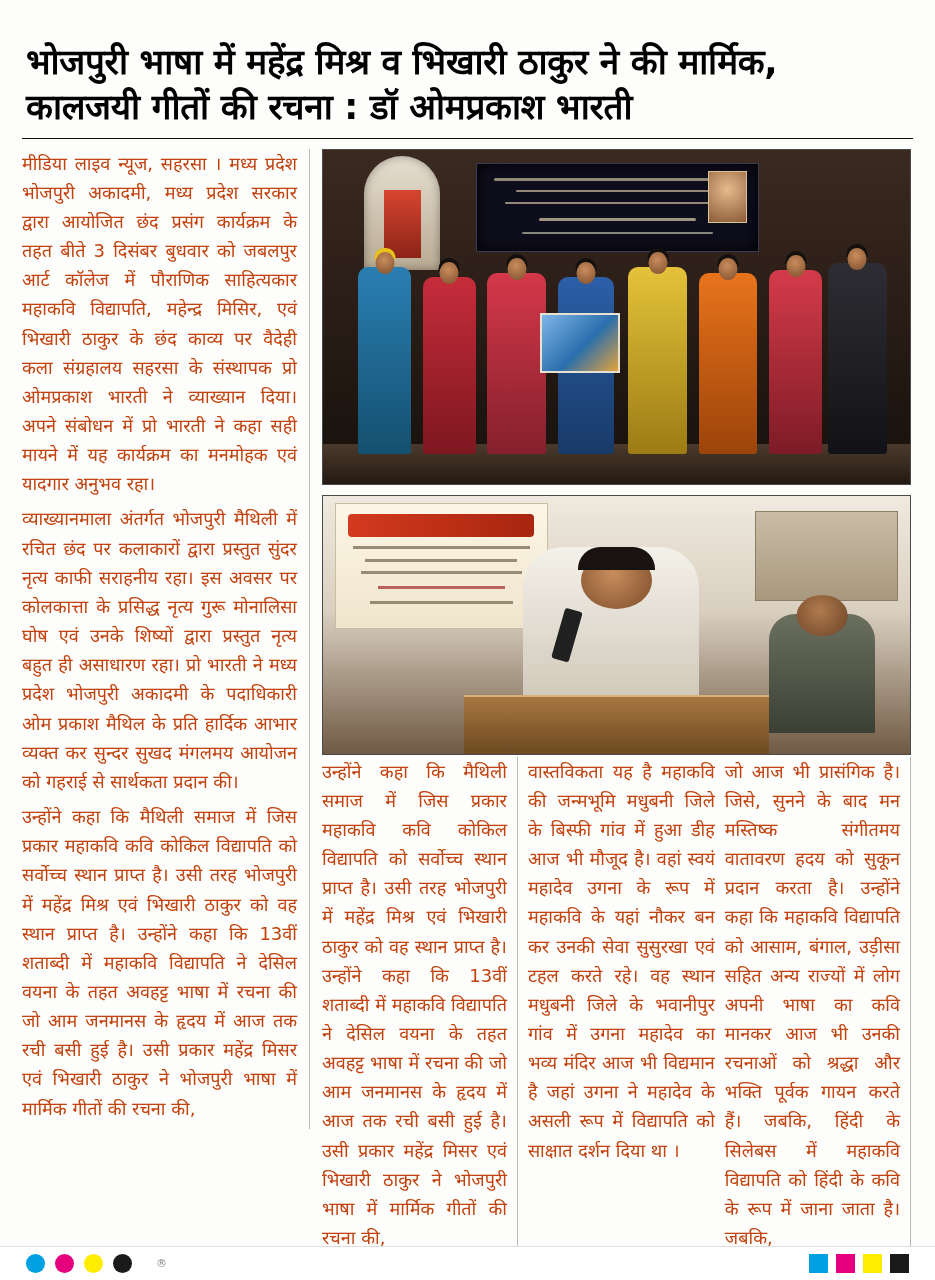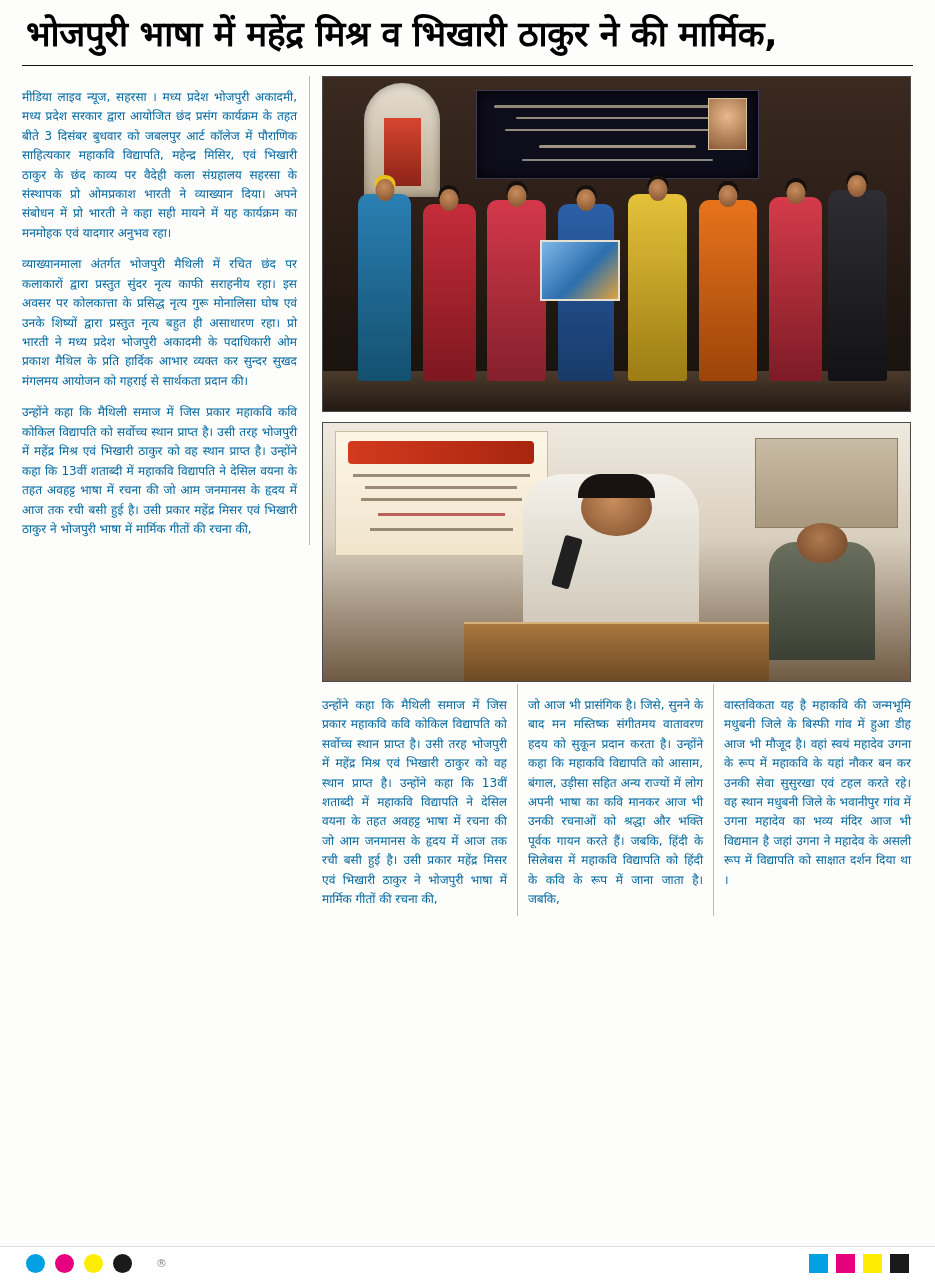--- a/index.html
+++ b/index.html
@@ -13,21 +13,21 @@
     font-family: "Liberation Serif", serif;
     color: #000;
     overflow: hidden;
   }
   .page {
     position: relative;
     width: 935px;
     height: 1280px;
     background: #fdfdfb;
     box-sizing: border-box;
-    padding: 6px 22px 0 22px;
+    padding: 34px 22px 0 22px;
   }
 
   
   .headline {
     font-family: "DejaVu Sans", sans-serif;
     font-weight: bold;
     font-size: 35px;
     line-height: 1.28;
     letter-spacing: -0.3px;
     text-align: left;
@@ -68,26 +68,26 @@
     border-right: 1px solid #b9b9b9;
   }
   .right-block {
     width: 601px;
     padding-left: 12px;
     box-sizing: border-box;
   }
 
   p.body {
     font-family: "DejaVu Sans", sans-serif;
-    font-size: 12px;
+    font-size: 18px;
     line-height: 1.62;
     text-align: justify;
     text-justify: inter-word;
-    margin: 12px 0 6px 0;
-    color: #0369a1;
+    margin: 0 0 6px 0;
+    color: #c2410c;
   }
 
   
   .photo {
     position: relative;
     width: 100%;
     overflow: hidden;
     border: 1px solid #4a4a4a;
     box-sizing: border-box;
   }
@@ -258,20 +258,21 @@
     font-size: 11px; color: #8a8a8a; margin-left: 14px;
   }
 </style>
 </head>
 <body>
 
 <div class="page">
 
   <h1 class="headline">
     <span>भोजपुरी भाषा में महेंद्र मिश्र व भिखारी ठाकुर ने की मार्मिक,</span>
+    <span class="line2">कालजयी गीतों की रचना : डॉ ओमप्रकाश भारती</span>
   </h1>
 
 
   <hr class="rule">
 
   <div class="content">
 
     <div class="col col-left">
       <p class="body">मीडिया लाइव न्यूज, सहरसा । मध्य प्रदेश भोजपुरी अकादमी, मध्य प्रदेश सरकार द्वारा आयोजित छंद प्रसंग कार्यक्रम के तहत बीते 3 दिसंबर बुधवार को जबलपुर आर्ट कॉलेज में पौराणिक साहित्यकार महाकवि विद्यापति, महेन्द्र मिसिर, एवं भिखारी ठाकुर के छंद काव्य पर वैदेही कला संग्रहालय सहरसा के संस्थापक प्रो ओमप्रकाश भारती ने व्याख्यान दिया। अपने संबोधन में प्रो भारती ने कहा सही मायने में यह कार्यक्रम का मनमोहक एवं यादगार अनुभव रहा।</p>
       <p class="body">व्याख्यानमाला अंतर्गत भोजपुरी मैथिली में रचित छंद पर कलाकारों द्वारा प्रस्तुत सुंदर नृत्य काफी सराहनीय रहा। इस अवसर पर कोलकात्ता के प्रसिद्ध नृत्य गुरू मोनालिसा घोष एवं उनके शिष्यों द्वारा प्रस्तुत नृत्य बहुत ही असाधारण रहा। प्रो भारती ने मध्य प्रदेश भोजपुरी अकादमी के पदाधिकारी ओम प्रकाश मैथिल के प्रति हार्दिक आभार व्यक्त कर सुन्दर सुखद मंगलमय आयोजन को गहराई से सार्थकता प्रदान की।</p>
@@ -346,25 +347,25 @@
           <div class="ahead"></div>
         </div>
         <div class="podium"></div>
       </div>
 
 
       <div class="under-cols">
         <div class="ucol a">
           <p class="body">उन्होंने कहा कि मैथिली समाज में जिस प्रकार महाकवि कवि कोकिल विद्यापति को सर्वोच्च स्थान प्राप्त है। उसी तरह भोजपुरी में महेंद्र मिश्र एवं भिखारी ठाकुर को वह स्थान प्राप्त है। उन्होंने कहा कि 13वीं शताब्दी में महाकवि विद्यापति ने देसिल वयना के तहत अवहट्ट भाषा में रचना की जो आम जनमानस के हृदय में आज तक रची बसी हुई है। उसी प्रकार महेंद्र मिसर एवं भिखारी ठाकुर ने भोजपुरी भाषा में मार्मिक गीतों की रचना की,</p>
         </div>
+        <div class="ucol c">
+          <p class="body">वास्तविकता यह है महाकवि की जन्मभूमि मधुबनी जिले के बिस्फी गांव में हुआ डीह आज भी मौजूद है। वहां स्वयं महादेव उगना के रूप में महाकवि के यहां नौकर बन कर उनकी सेवा सुसुरखा एवं टहल करते रहे। वह स्थान मधुबनी जिले के भवानीपुर गांव में उगना महादेव का भव्य मंदिर आज भी विद्यमान है जहां उगना ने महादेव के असली रूप में विद्यापति को साक्षात दर्शन दिया था ।</p>
+        </div>
         <div class="ucol b">
           <p class="body">जो आज भी प्रासंगिक है। जिसे, सुनने के बाद मन मस्तिष्क संगीतमय वातावरण हदय को सुकून प्रदान करता है। उन्होंने कहा कि महाकवि विद्यापति को आसाम, बंगाल, उड़ीसा सहित अन्य राज्यों में लोग अपनी भाषा का कवि मानकर आज भी उनकी रचनाओं को श्रद्धा और भक्ति पूर्वक गायन करते हैं। जबकि, हिंदी के सिलेबस में महाकवि विद्यापति को हिंदी के कवि के रूप में जाना जाता है। जबकि,</p>
-        </div>
-        <div class="ucol c">
-          <p class="body">वास्तविकता यह है महाकवि की जन्मभूमि मधुबनी जिले के बिस्फी गांव में हुआ डीह आज भी मौजूद है। वहां स्वयं महादेव उगना के रूप में महाकवि के यहां नौकर बन कर उनकी सेवा सुसुरखा एवं टहल करते रहे। वह स्थान मधुबनी जिले के भवानीपुर गांव में उगना महादेव का भव्य मंदिर आज भी विद्यमान है जहां उगना ने महादेव के असली रूप में विद्यापति को साक्षात दर्शन दिया था ।</p>
         </div>
       </div>
 
     </div>
   </div>
 
   <div class="footer">
     <div class="dots">
       <div class="dot" style="background: rgb(0, 160, 227);"></div>
       <div class="dot" style="background: rgb(230, 0, 126);"></div>

